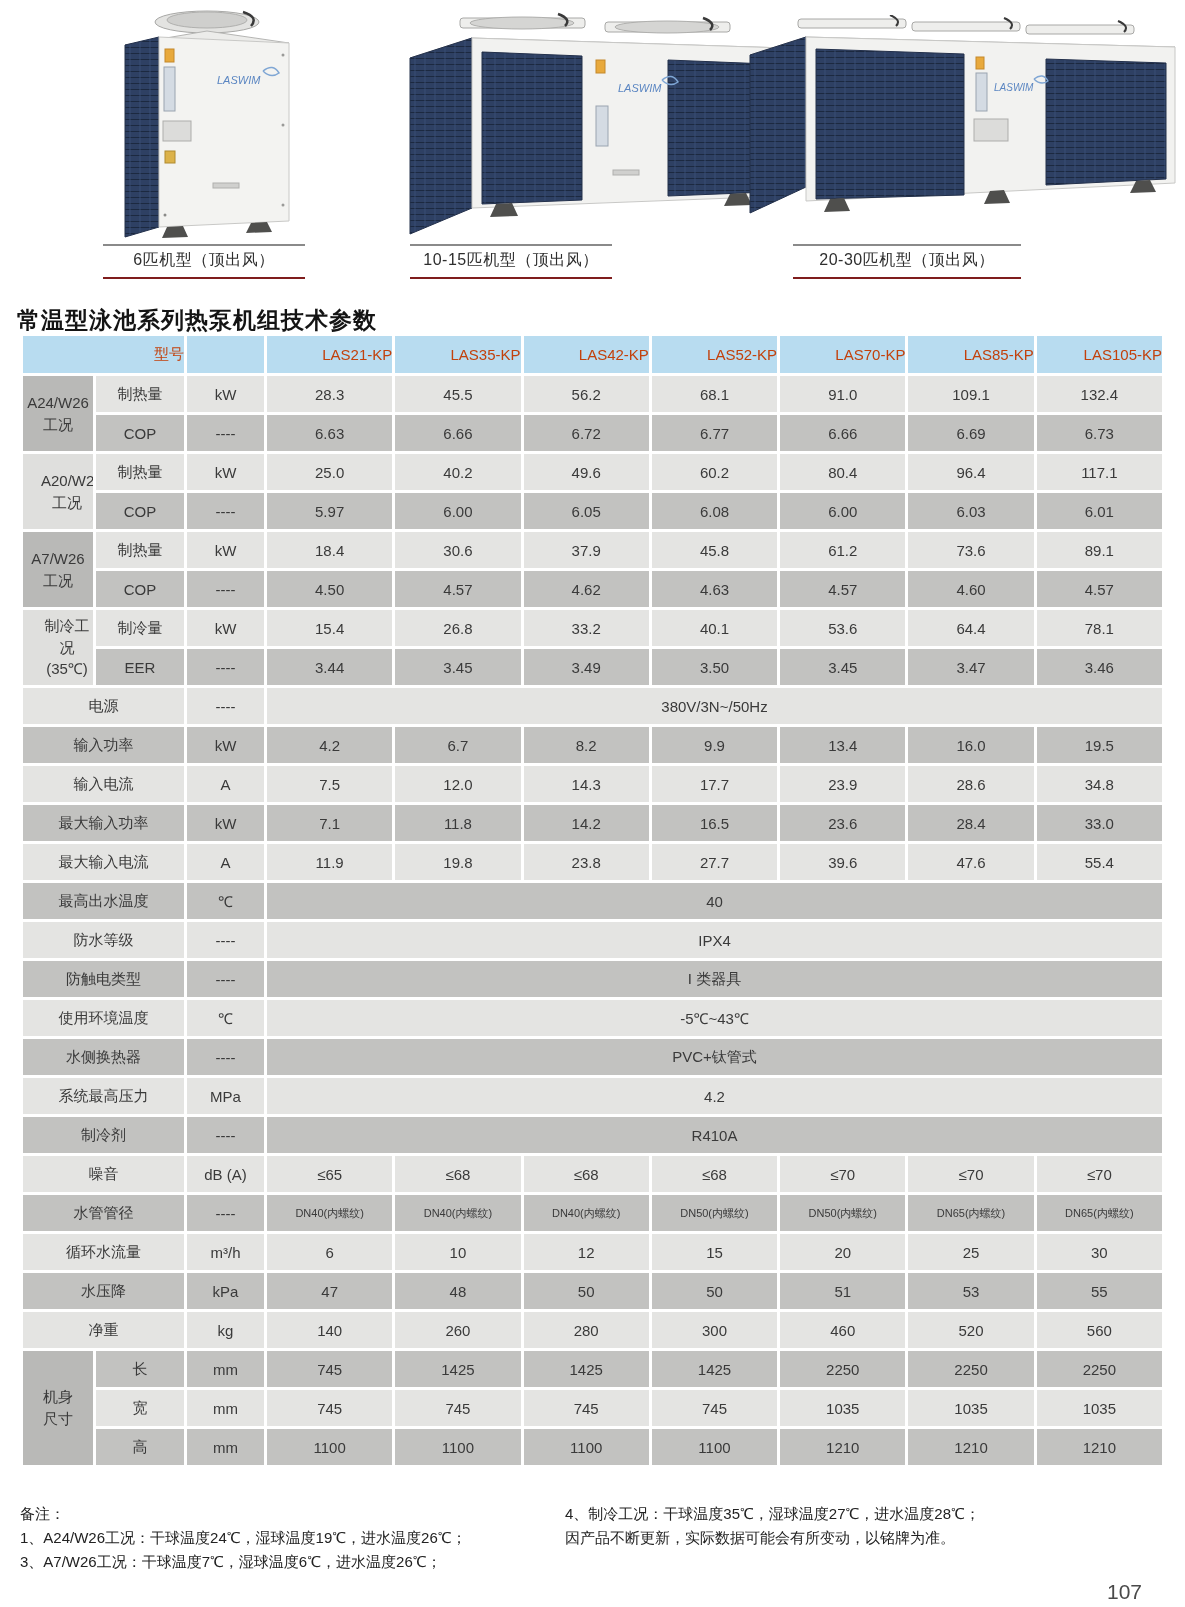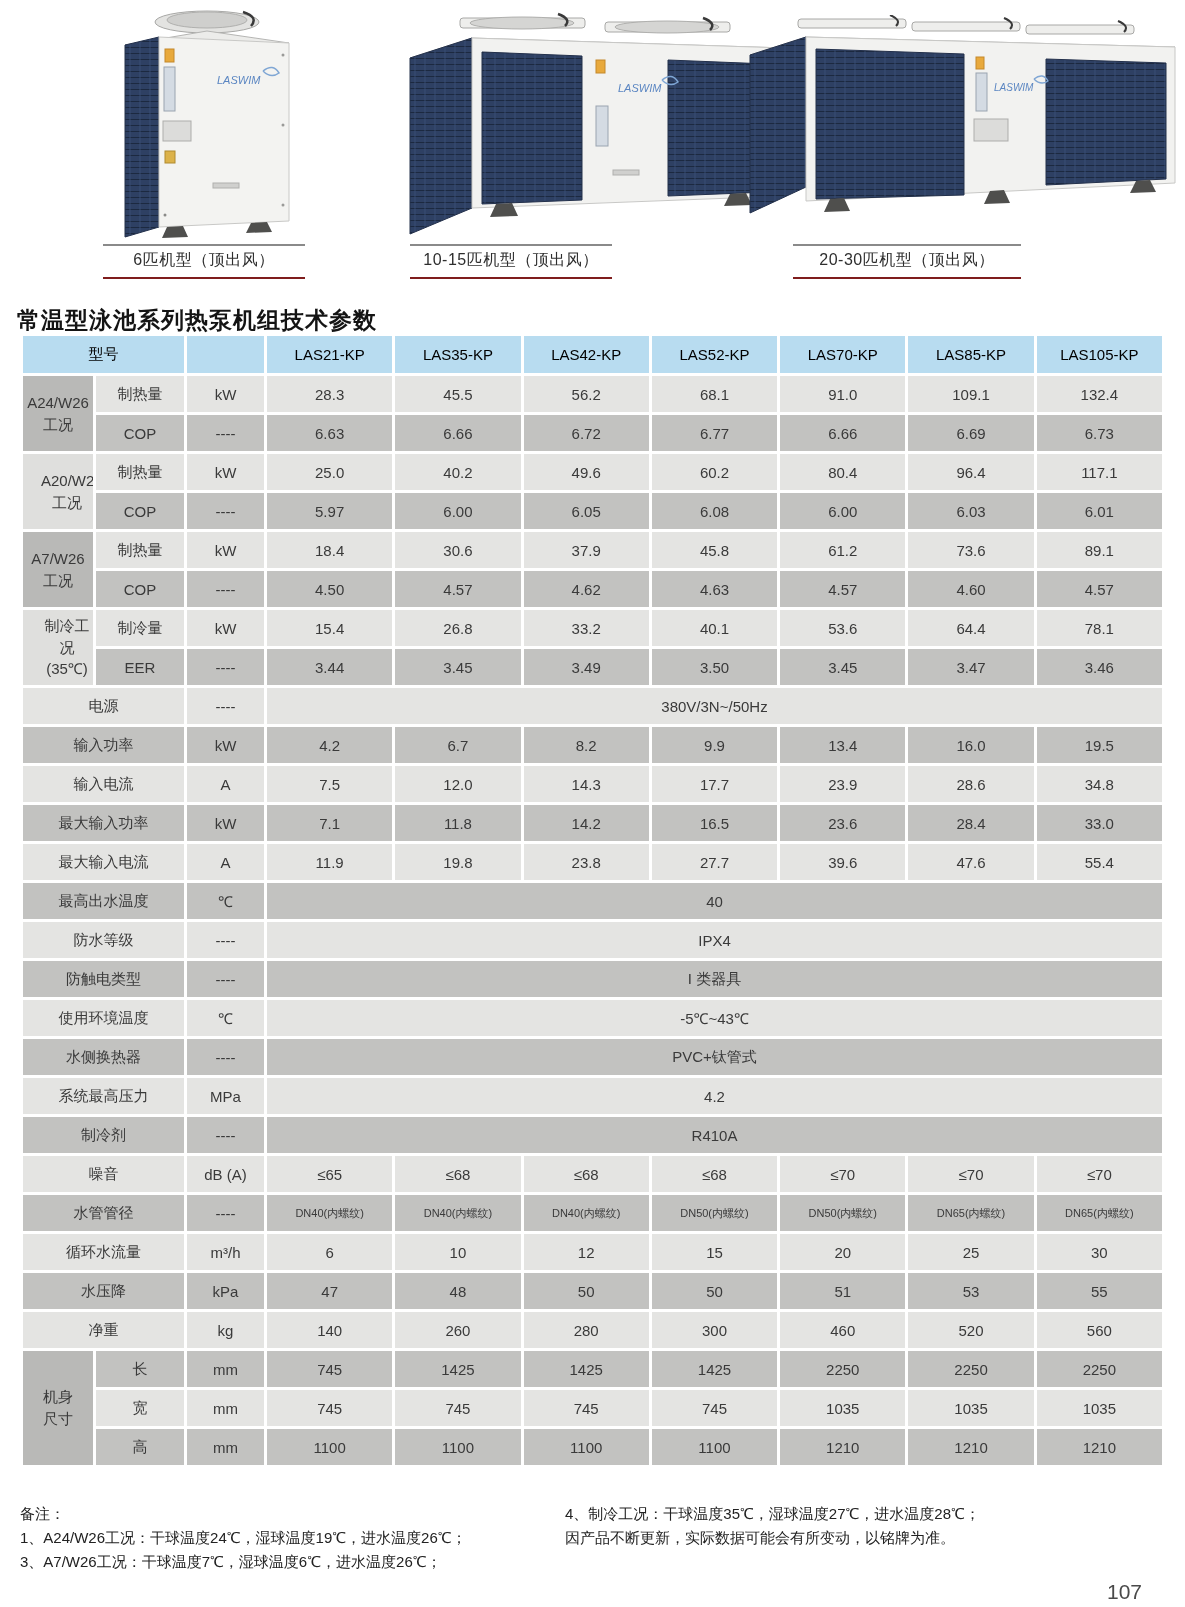--- a/index.html
+++ b/index.html
@@ -7,21 +7,21 @@
         font-family:Liberation Sans, sans-serif;color:#3a3a3a;}
   .product{position:absolute;}
   .caption{position:absolute;border-top:2px solid #8a8a8a;border-bottom:2px solid #7f1d1d;
            padding:4px 0 6px;text-align:center;font-size:16px;color:#2e2e2e;letter-spacing:.5px;}
   .title{position:absolute;left:5px;top:293px;margin:12px;font-size:23px;font-weight:bold;
          color:#141414;letter-spacing:1px;}
   table.spec{position:absolute;left:20px;top:333px;width:1145px;table-layout:fixed;
              border-collapse:separate;border-spacing:3px;}
   table.spec th,table.spec td{text-align:center;vertical-align:middle;padding:0;height:36px;
              font-size:15px;font-weight:normal;color:#3a3a3a;overflow:hidden;}
-  table.spec thead th{background:var(--header_bg);color:#000000;height:37px;}
+  table.spec thead th{background:var(--header_bg);color:#c2410c;height:37px;text-align:right;}
   tr.light td{background:var(--row_light);}
   tr.dark td{background:var(--row_dark);}
   td.group{white-space:pre-line;line-height:1.45;}
   td.group.gdark{background:var(--group_dark) !important;}
   td.group.glight{background:var(--group_light) !important;padding-left:18px;}
   td.value.small{font-size:11px;}
   .notes{position:absolute;left:20px;top:1478px;width:1150px;font-size:15px;color:#222;margin-top:24px;}
   .notes .line{line-height:24px;white-space:nowrap;}
   .notes-right{position:absolute;left:565px;top:1502px;font-size:15px;color:#222;}
   .page-number{position:absolute;left:1098px;top:1580px;font-size:21px;color:#4a4a4a;margin-left:9px;}

